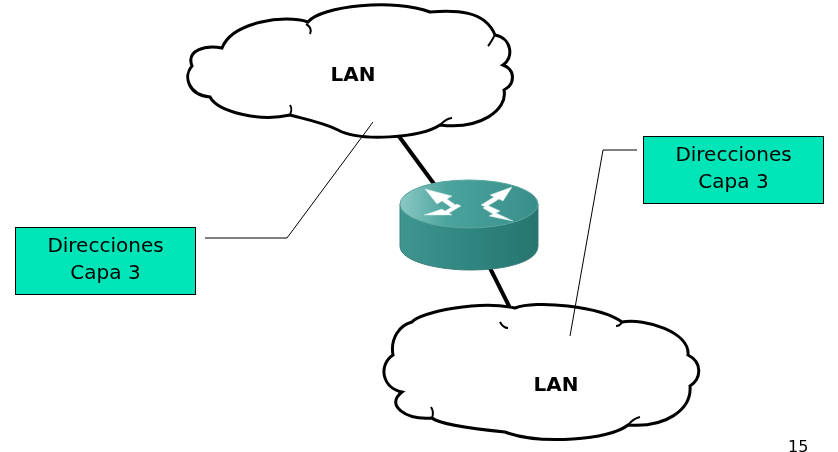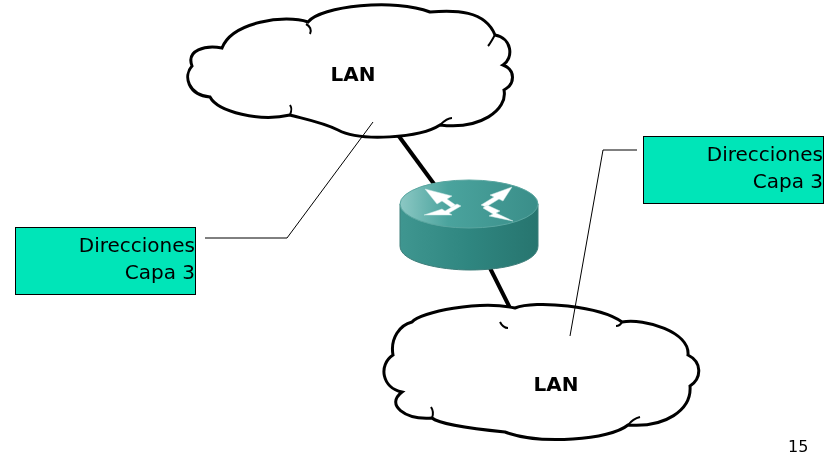--- a/index.html
+++ b/index.html
@@ -1,20 +1,20 @@
 <!DOCTYPE html>
 <html><head>
 <meta charset="utf-8">
 <style>
   html, body { margin: 0; padding: 0; background: #ffffff; }
   body { width: 838px; height: 452px; position: relative; overflow: hidden; font-family: "DejaVu Sans", sans-serif; }
   svg.diagram { position: absolute; left: 0; top: 0; }
   .callout {
     position: absolute; background: #00e5b8; border: 1px solid #000;
-    box-sizing: border-box; text-align: right; color: #000;
+    box-sizing: border-box; text-align: center; color: #000;
     font-family: "DejaVu Sans", sans-serif; font-size: 20px; line-height: 27px;
     padding-top: 4px;
   }
   .callout span { display: block; }
   .lan-label { font-family: "DejaVu Sans", sans-serif; font-weight: bold; font-size: 20px; fill: #000; }
   .page-num { position: absolute; left: 788px; top: 437px; font-size: 16px; font-family: "DejaVu Sans", sans-serif; color: #000; }
 </style>
 </head>
 <body>
 

